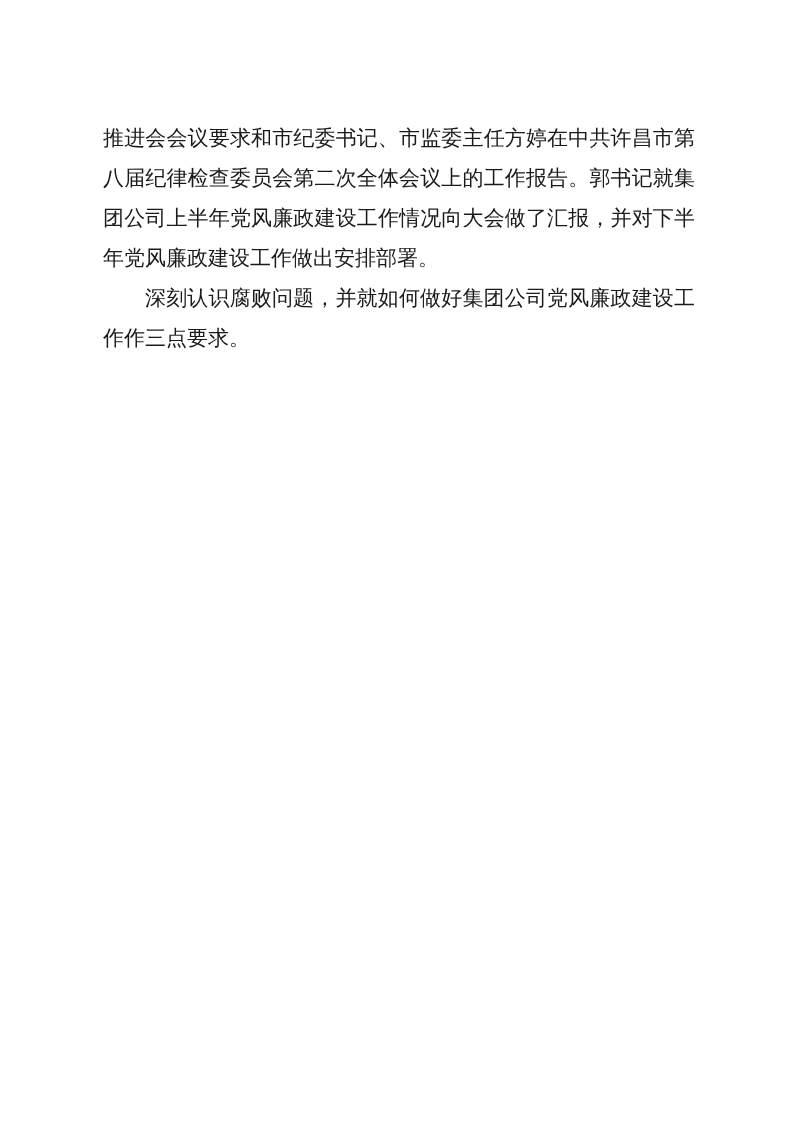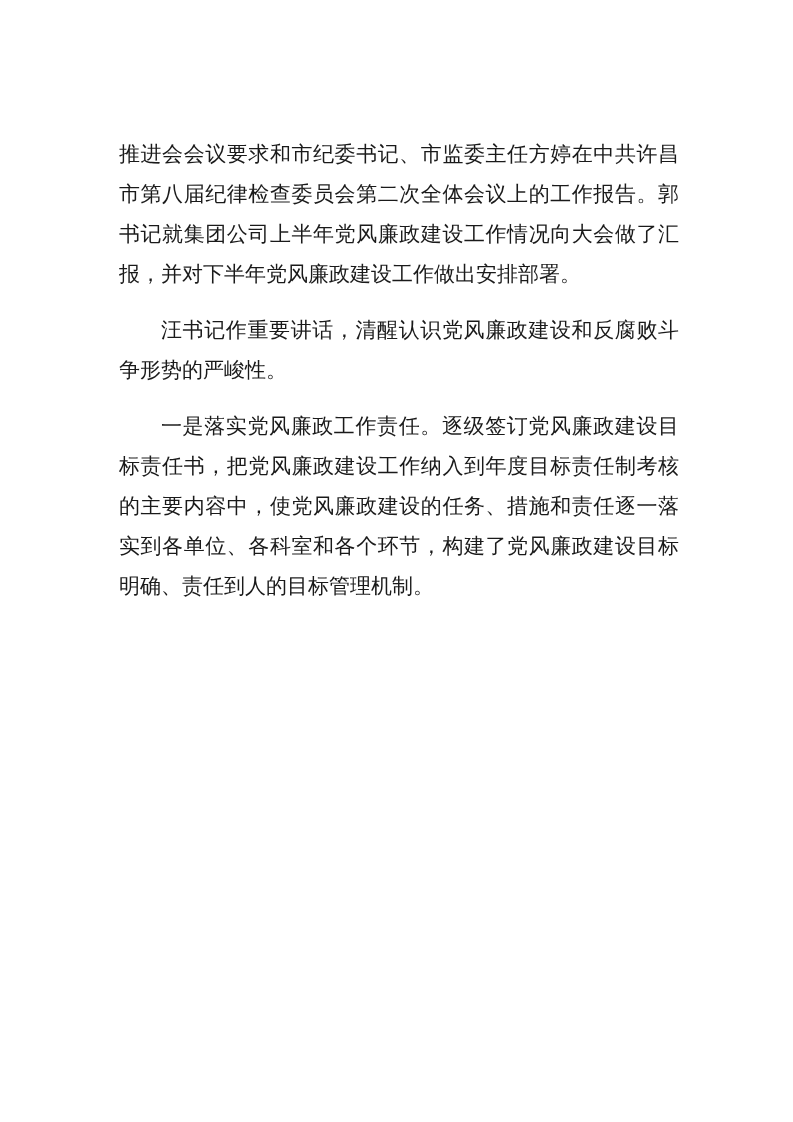--- a/index.html
+++ b/index.html
@@ -22,29 +22,28 @@
     width: 592px;
     color: #1a1a1a;
     font-size: 21px;
     line-height: 40px;
     text-align: justify;
     text-justify: inter-ideograph;
     letter-spacing: 0;
     word-break: break-all;
   }
   .content p {
-    margin: 16px;
+    margin: 0;
     padding: 0;
   }
   .content p.indent {
     text-indent: 2em;
   }
 </style>
 </head>
 <body>
 
 <div class="page">
   <div class="content">
     <p>推进会会议要求和市纪委书记、市监委主任方婷在中共许昌市第八届纪律检查委员会第二次全体会议上的工作报告。郭书记就集团公司上半年党风廉政建设工作情况向大会做了汇报，并对下半年党风廉政建设工作做出安排部署。</p>
-    <p class="indent">汪书记作重要讲话，清醒认识党风廉政建设和反腐败斗争形势的严峻性。</p>
-    <p class="indent">一是落实党风廉政工作责任。逐级签订党风廉政建设目标责任书，把党风廉政建设工作纳入到年度目标责任制考核的主要内容中，使党风廉政建设的任务、措施和责任逐一落实到各单位、各科室和各个环节，构建了党风廉政建设目标明确、责任到人的目标管理机制。</p>
+    <p class="indent">深刻认识腐败问题，并就如何做好集团公司党风廉政建设工作作三点要求。</p>
   </div>
 </div>
 
 </body></html>

